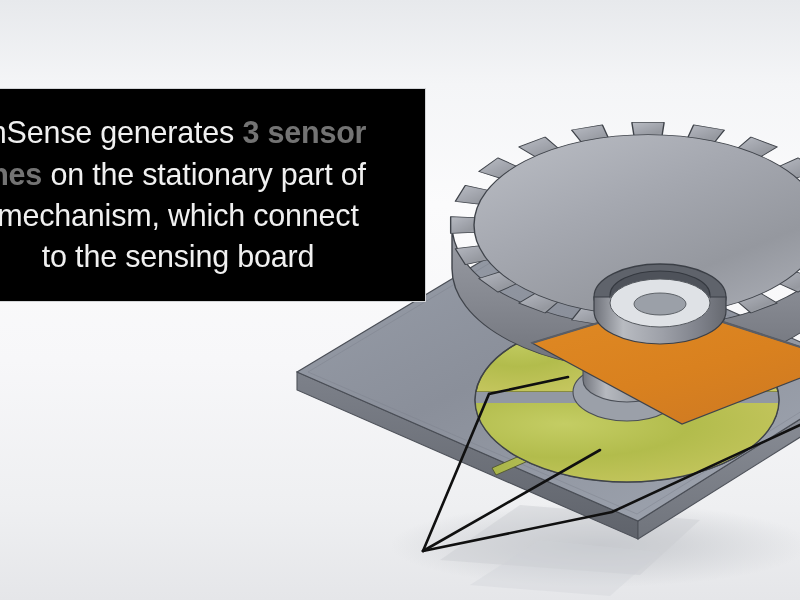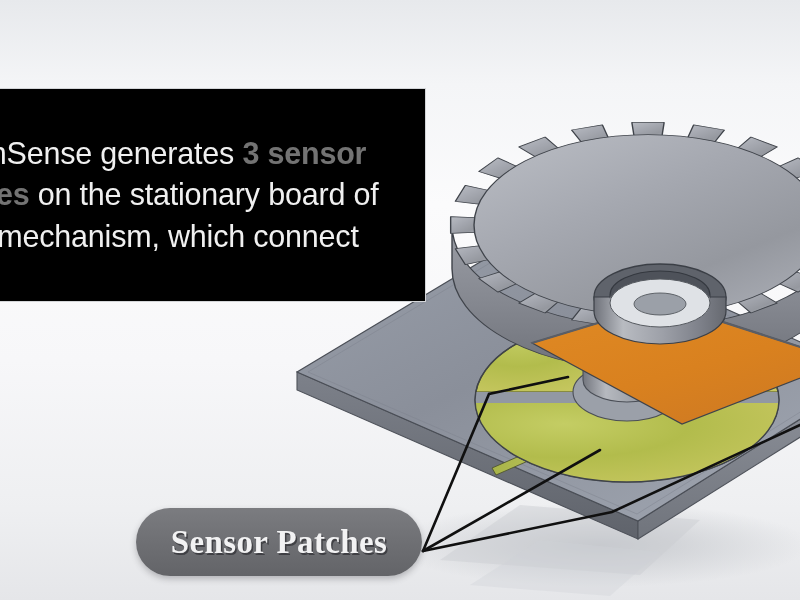--- a/index.html
+++ b/index.html
@@ -298,22 +298,20 @@
     <g stroke="#101010" stroke-width="2.6" fill="none" stroke-linecap="round">
       <path d="M423,551 L489,394 L568,377"></path>
       <path d="M423,551 L600,450"></path>
       <path d="M423,551 L612,512 L800,425"></path>
     </g>
   </svg>
 
   <div id="caption-box">
     <p id="caption-text">
       <span>hSense generates </span><span class="hl">3 sensor</span><br>
-      <span class="hl">nes</span><span> on the stationary board of</span><br>
+      <span class="hl">nes</span><span> on the stationary part of</span><br>
       <span>mechanism, which connect</span><br>
+      <span>to the sensing board</span>
     </p>
   </div>
 
-  <div id="patch-callout">
-    <span id="patch-callout-label">Sensor Patches</span>
-  </div>
 
 </div>
 
 </body></html>

